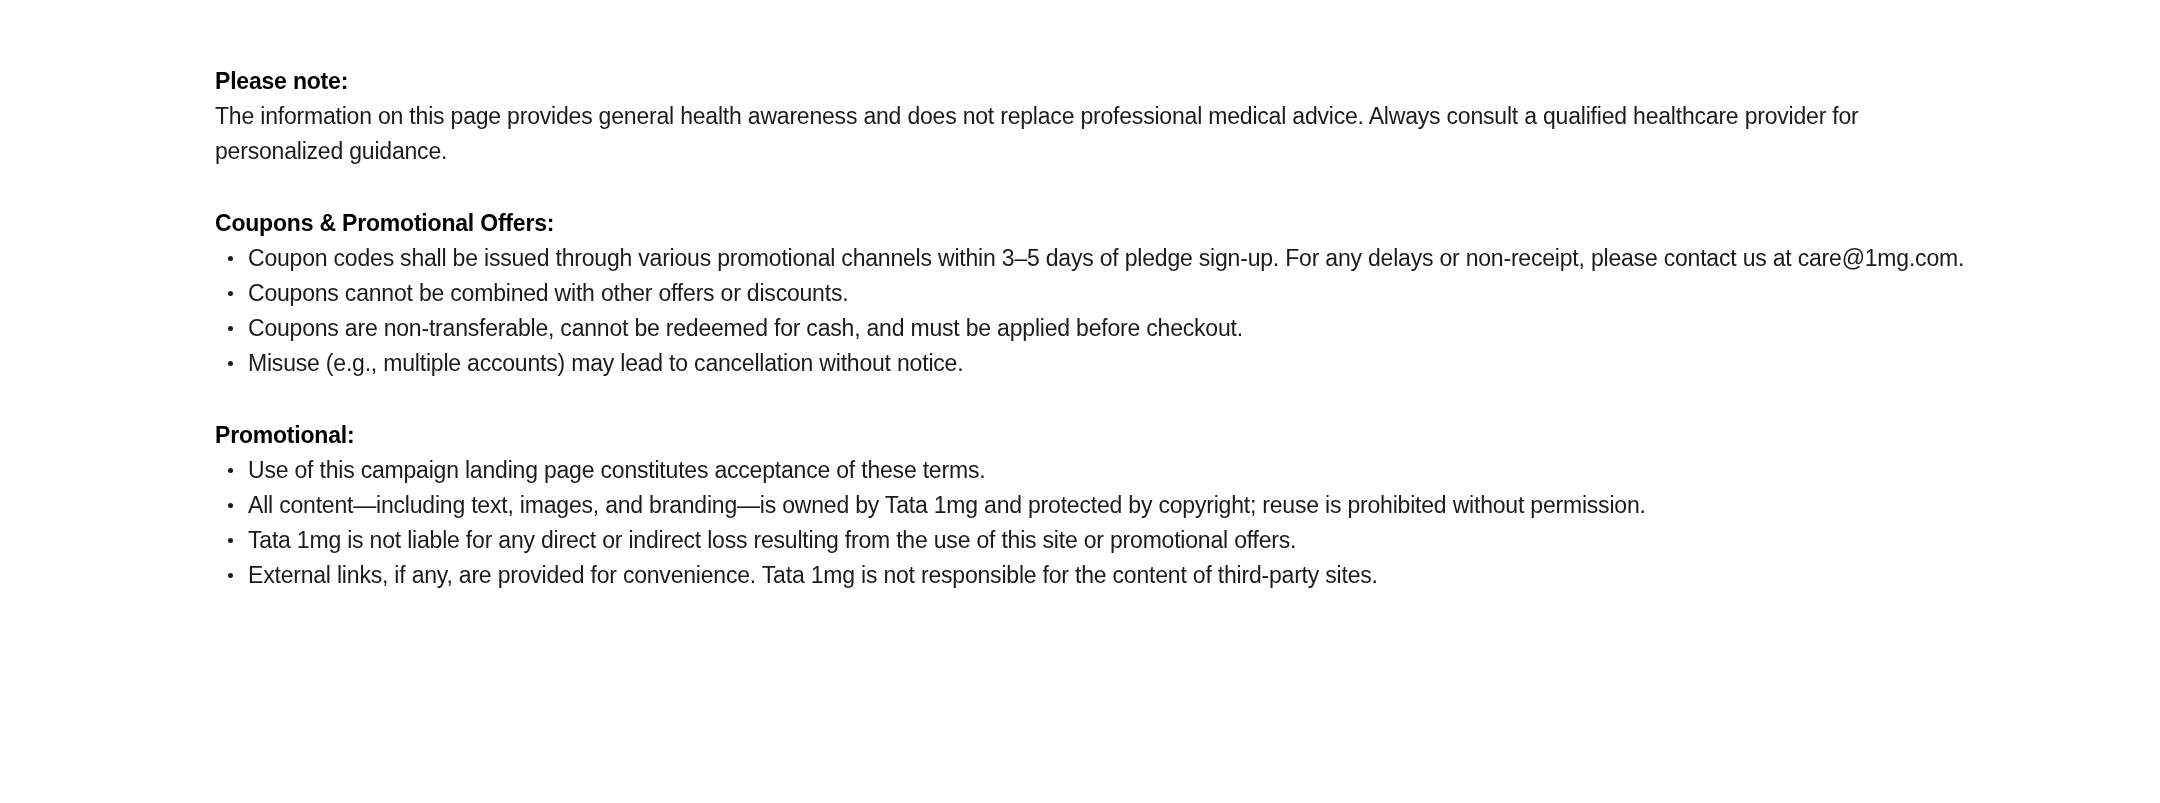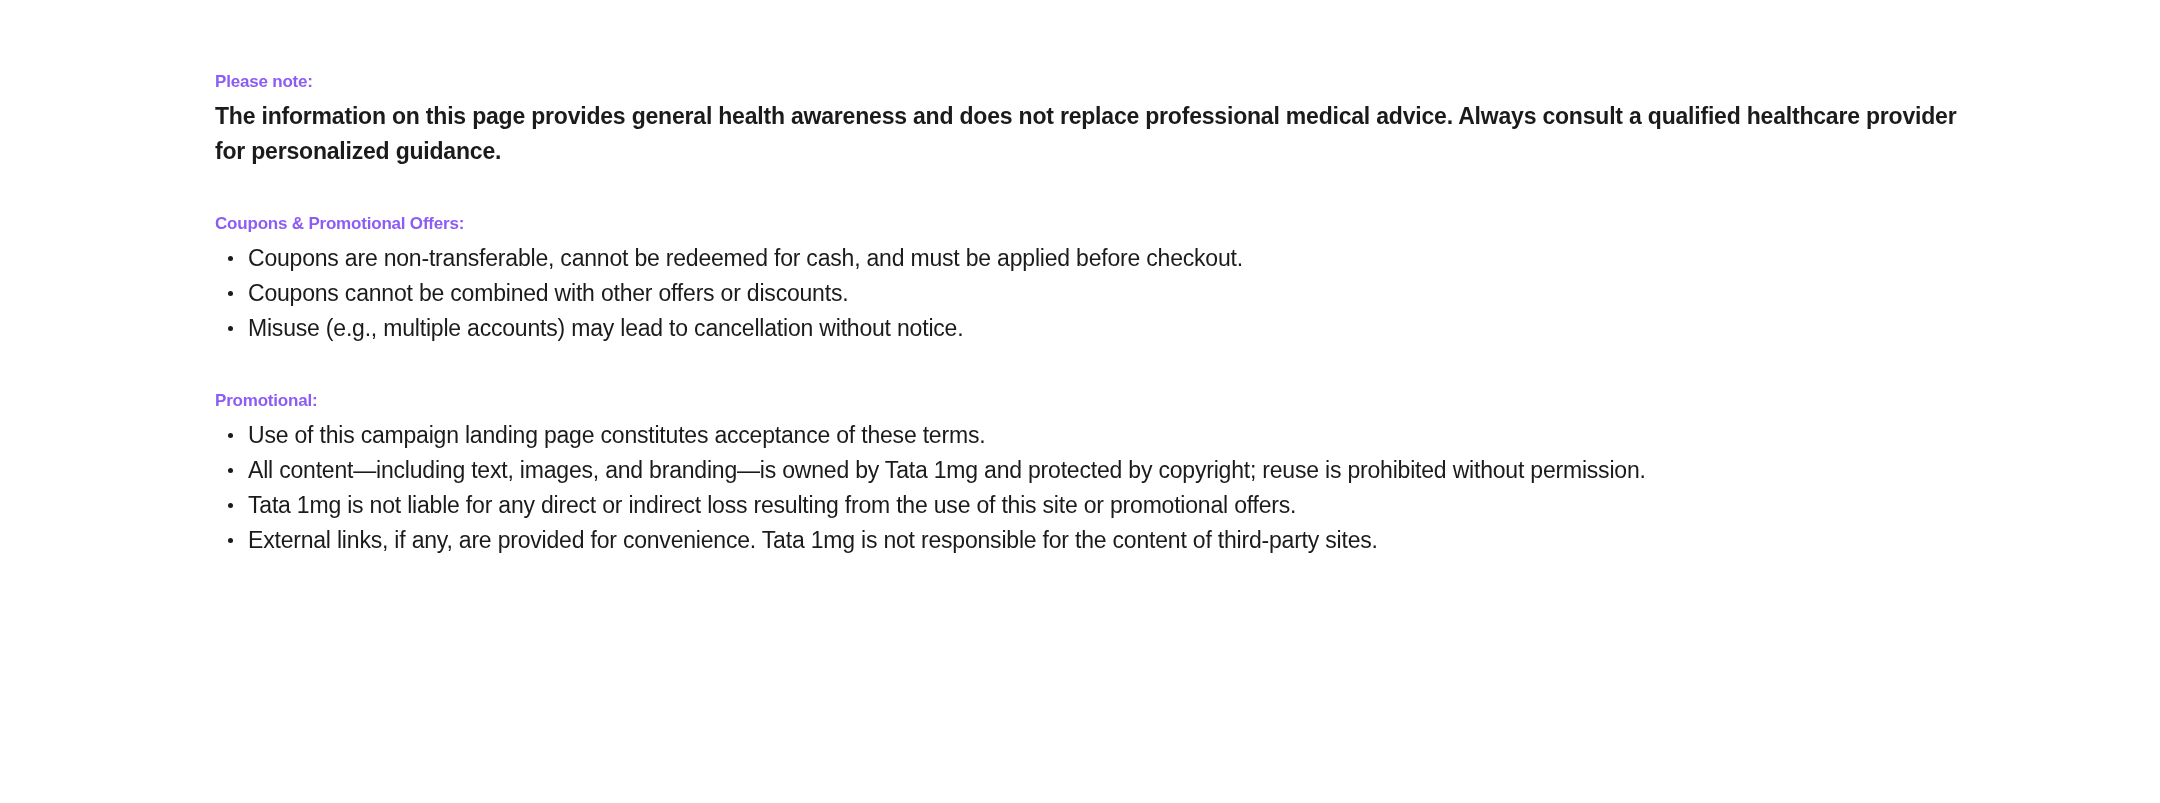--- a/index.html
+++ b/index.html
@@ -21,29 +21,28 @@
     top: 64px;
     width: 1760px;
     font-size: 23px;
     line-height: 35px;
     letter-spacing: -0.2px;
   }
   .section + .section {
     margin-top: 37px;
   }
   .section-heading {
-    font-size: 17px;
+    font-size: 23px;
     line-height: 35px;
     font-weight: 700;
     margin: 0;
-    color: #8b5cf6;
+    color: #000000;
   }
   .note-paragraph {
     margin: 0;
-    font-weight: bold;
   }
   .bullet-list {
     list-style: none;
     margin: 0;
     padding: 0;
   }
   .bullet-list li {
     position: relative;
     padding-left: 33px;
   }
@@ -64,22 +63,23 @@
 <div class="content">
 
   <div class="section">
     <div class="section-heading">Please note:</div>
     <p class="note-paragraph">The information on this page provides general health awareness and does not replace professional medical advice. Always consult a qualified healthcare provider for personalized guidance.</p>
   </div>
 
   <div class="section">
     <div class="section-heading">Coupons &amp; Promotional Offers:</div>
     <ul class="bullet-list">
+      <li>Coupon codes shall be issued through various promotional channels within 3–5 days of pledge sign-up. For any delays or non-receipt, please contact us at care@1mg.com.</li>
+      <li>Coupons cannot be combined with other offers or discounts.</li>
       <li>Coupons are non-transferable, cannot be redeemed for cash, and must be applied before checkout.</li>
-      <li>Coupons cannot be combined with other offers or discounts.</li>
       <li>Misuse (e.g., multiple accounts) may lead to cancellation without notice.</li>
     </ul>
   </div>
 
   <div class="section">
     <div class="section-heading">Promotional:</div>
     <ul class="bullet-list">
       <li>Use of this campaign landing page constitutes acceptance of these terms.</li>
       <li>All content—including text, images, and branding—is owned by Tata 1mg and protected by copyright; reuse is prohibited without permission.</li>
       <li>Tata 1mg is not liable for any direct or indirect loss resulting from the use of this site or promotional offers.</li>

